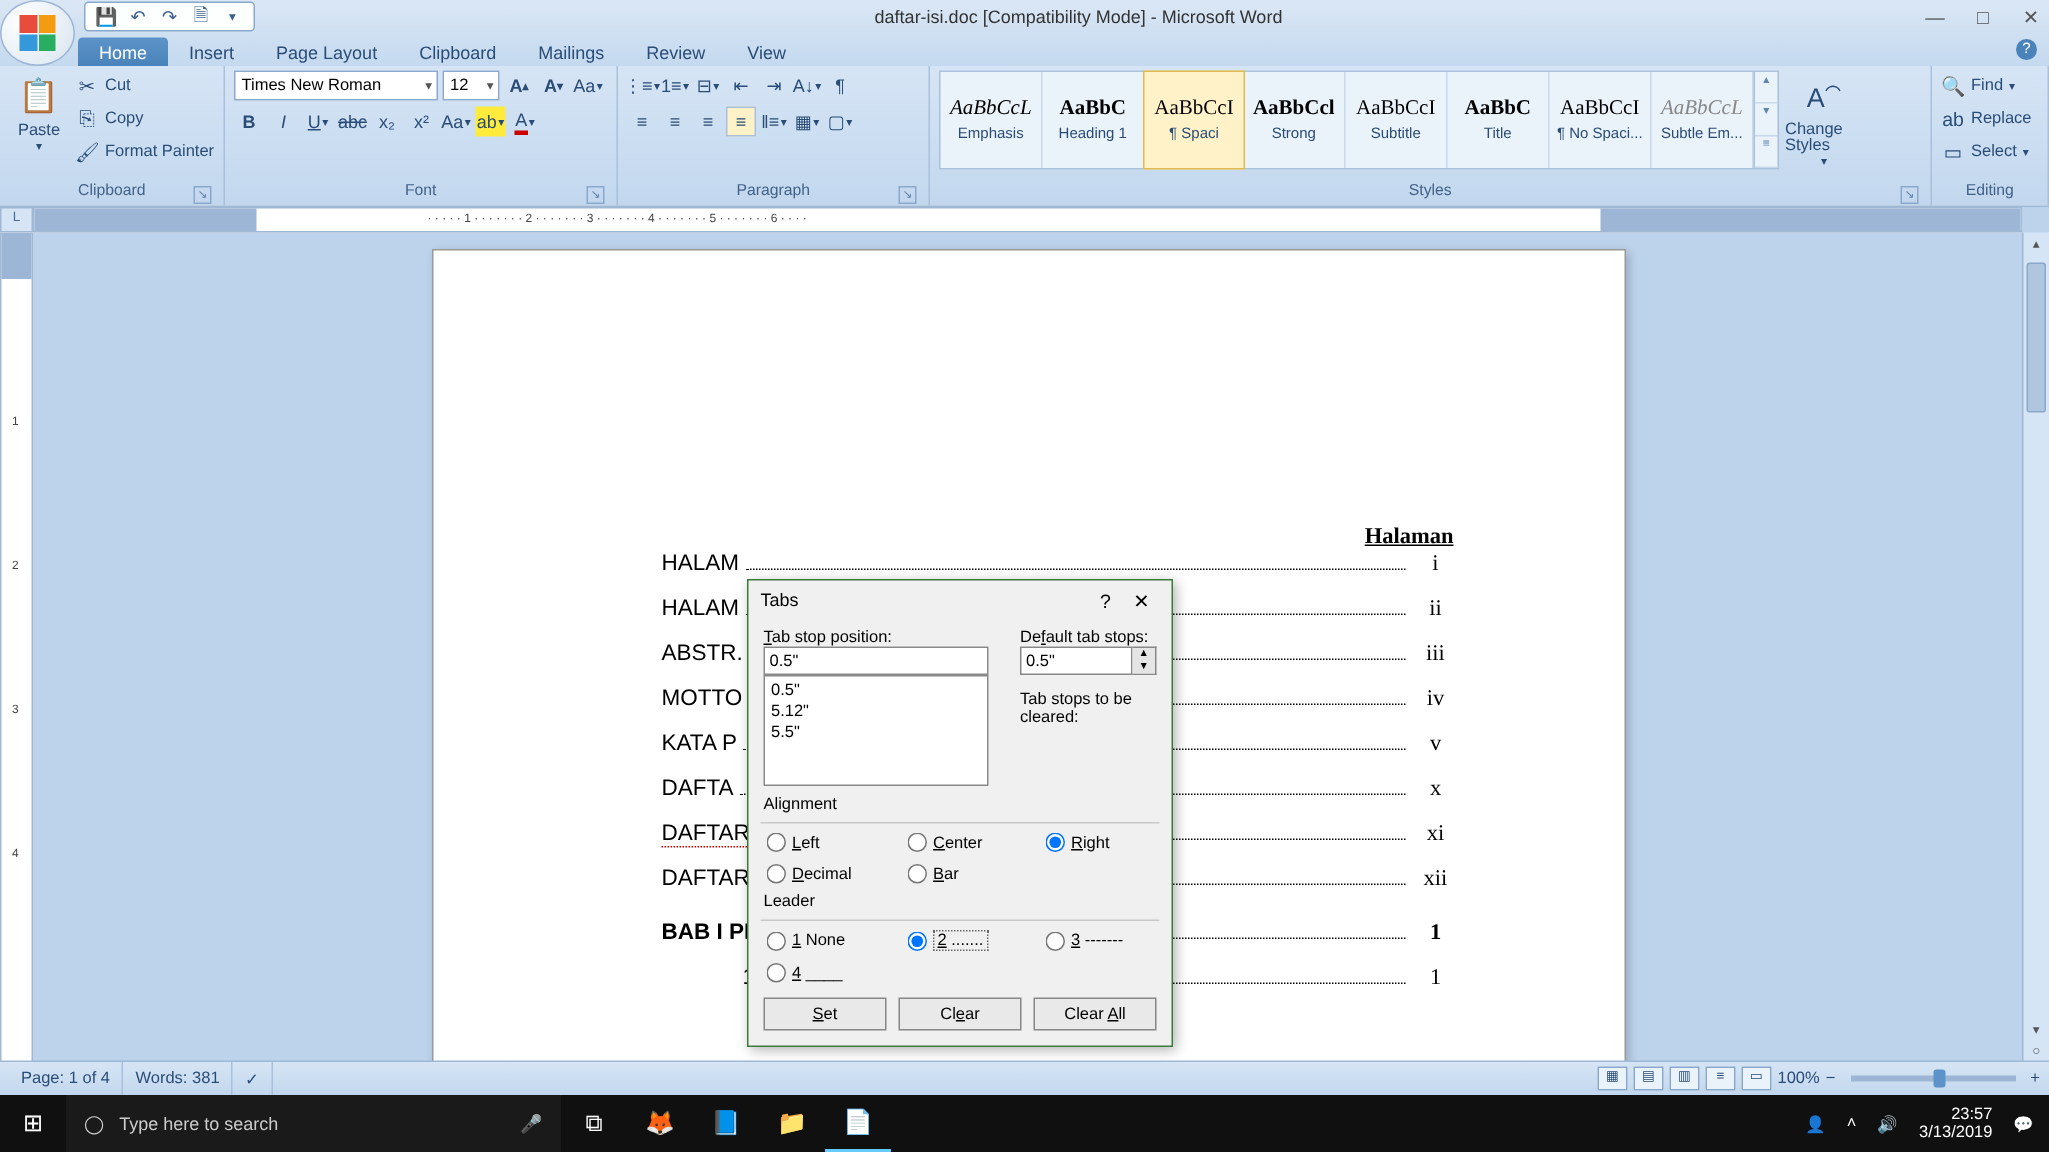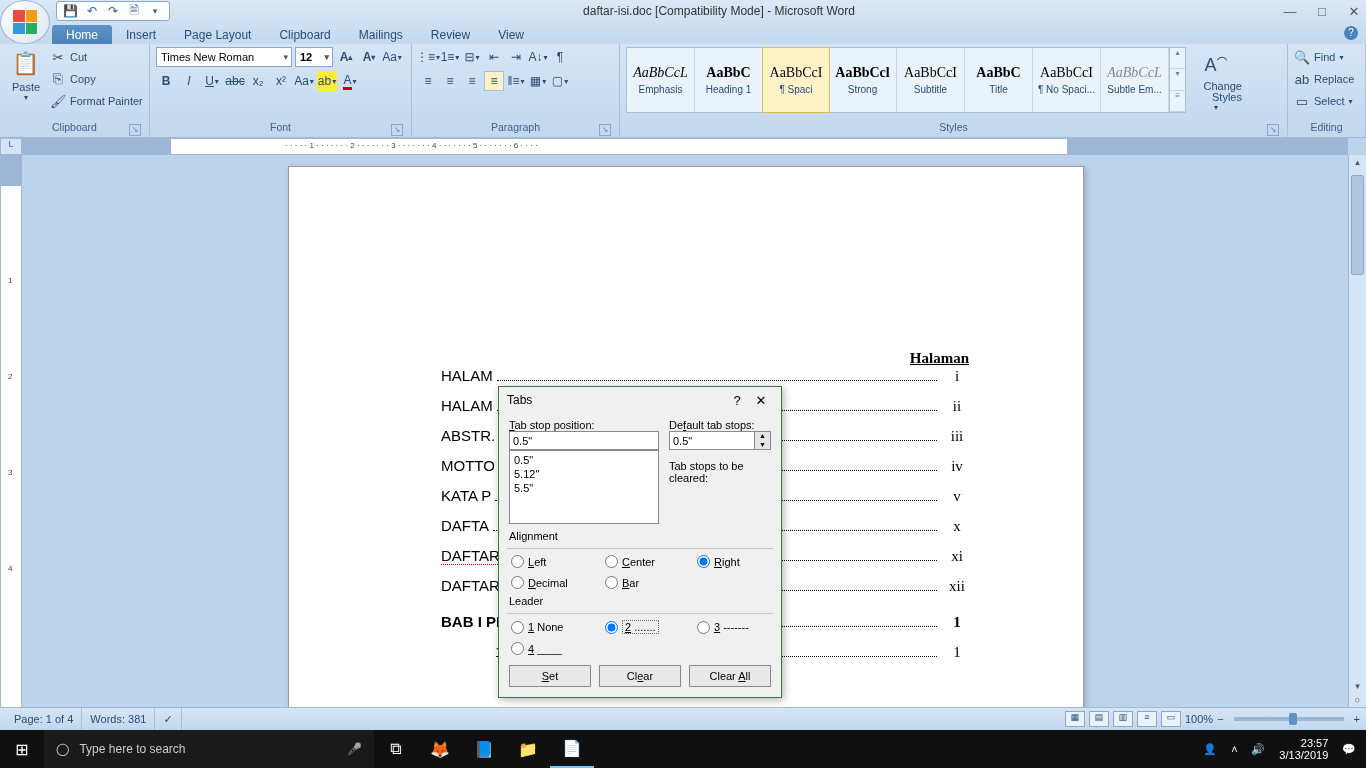--- a/index.html
+++ b/index.html
@@ -76,21 +76,21 @@
 .toc-line .txt{white-space:nowrap;}
 .toc-line .dots{flex:1; border-bottom:1.5px dotted #000; margin:0 4px 3px; }
 .toc-line .pg{width:32px; text-align:center; font-family:"Times New Roman",serif;}
 
 
 .dlg { position:absolute; left:498px; top:248px; width:284px; background:#f0f0f0; border:1px solid #3a7a3a; box-shadow:2px 2px 8px rgba(0,0,0,.3); font-size:11px;}
 .dlg-title{height:26px; display:flex; align-items:center; padding:0 8px; font-size:12px;}
 .dlg-title .sp{flex:1;}
 .dlg-title .db{width:24px; text-align:center; font-size:13px;}
 .dlg-body{padding:6px 10px 10px;}
-.dlg-row{display:flex; gap:10px;}
+.dlg-row{display:flex; gap:21px;}
 .dlg-col{flex:1;}
 .dlg input[type=text]{width:100%; border:1px solid #888; height:19px; font-size:11px; padding:0 3px; background:#fff;}
 .listbox{width:150px; height:74px; border:1px solid #888; background:#fff; padding:2px 4px; font-size:11px; overflow:auto; line-height:14px;}
 .spin{display:flex;}
 .spin input{flex:1;}
 .spin .sb{width:16px; display:flex; flex-direction:column; border:1px solid #888; border-left:none;}
 .spin .sb span{flex:1; font-size:7px; text-align:center; background:#e5e5e5; line-height:8px;}
 .fs{margin-top:6px;}
 .fs-label{margin-bottom:3px;}
 .radio-grid{display:grid; grid-template-columns:94px 92px auto; row-gap:8px; padding:0 2px;}
@@ -187,21 +187,21 @@
     </div>
     <div class="group-label"><span>Clipboard</span><span class="launcher">↘</span></div>
   </div>
 
   <div class="group" style="width:262px;">
     <div class="group-body" style="flex-direction:column; gap:4px;">
       <div class="font-row">
         <div class="combo" style="width:136px;">
             <span>Times New Roman</span>
           </div>
-        <div class="combo" style="width:38px;font-weight:bold;">
+        <div class="combo" style="width:38px;">
             <span>12</span>
           </div>
         <div class="icon-btn" style="font-weight:bold;">A<span style="font-size:8px;vertical-align:super;">▴</span></div>
         <div class="icon-btn" style="font-weight:bold;">A<span style="font-size:8px;vertical-align:super;">▾</span></div>
         <div class="icon-btn arrow">Aa</div>
       </div>
       <div class="font-row">
         <div class="icon-btn">
             <b>B</b>
           </div>
@@ -286,21 +286,21 @@
             <span class="sl">Subtle Em...</span>
           </div>
         <div class="style-more">
             <span>▴</span>
             <span>▾</span>
             <span>≡</span>
           </div>
       </div>
       <div class="big-btn" style="width:52px;">
         <div class="ico" style="font-size:18px;">A⁀</div>
-        <span style="text-align:right;line-height:11px;">Change Styles</span>
+        <span style="text-align:left;line-height:11px;">Change Styles</span>
         <span style="font-size:8px;">▾</span>
       </div>
     </div>
     <div class="group-label"><span>Styles</span><span class="launcher">↘</span></div>
   </div>
 
   <div class="group" style="width:78px;">
     <div class="group-body">
       <div class="stack">
         <div class="stack-row">

